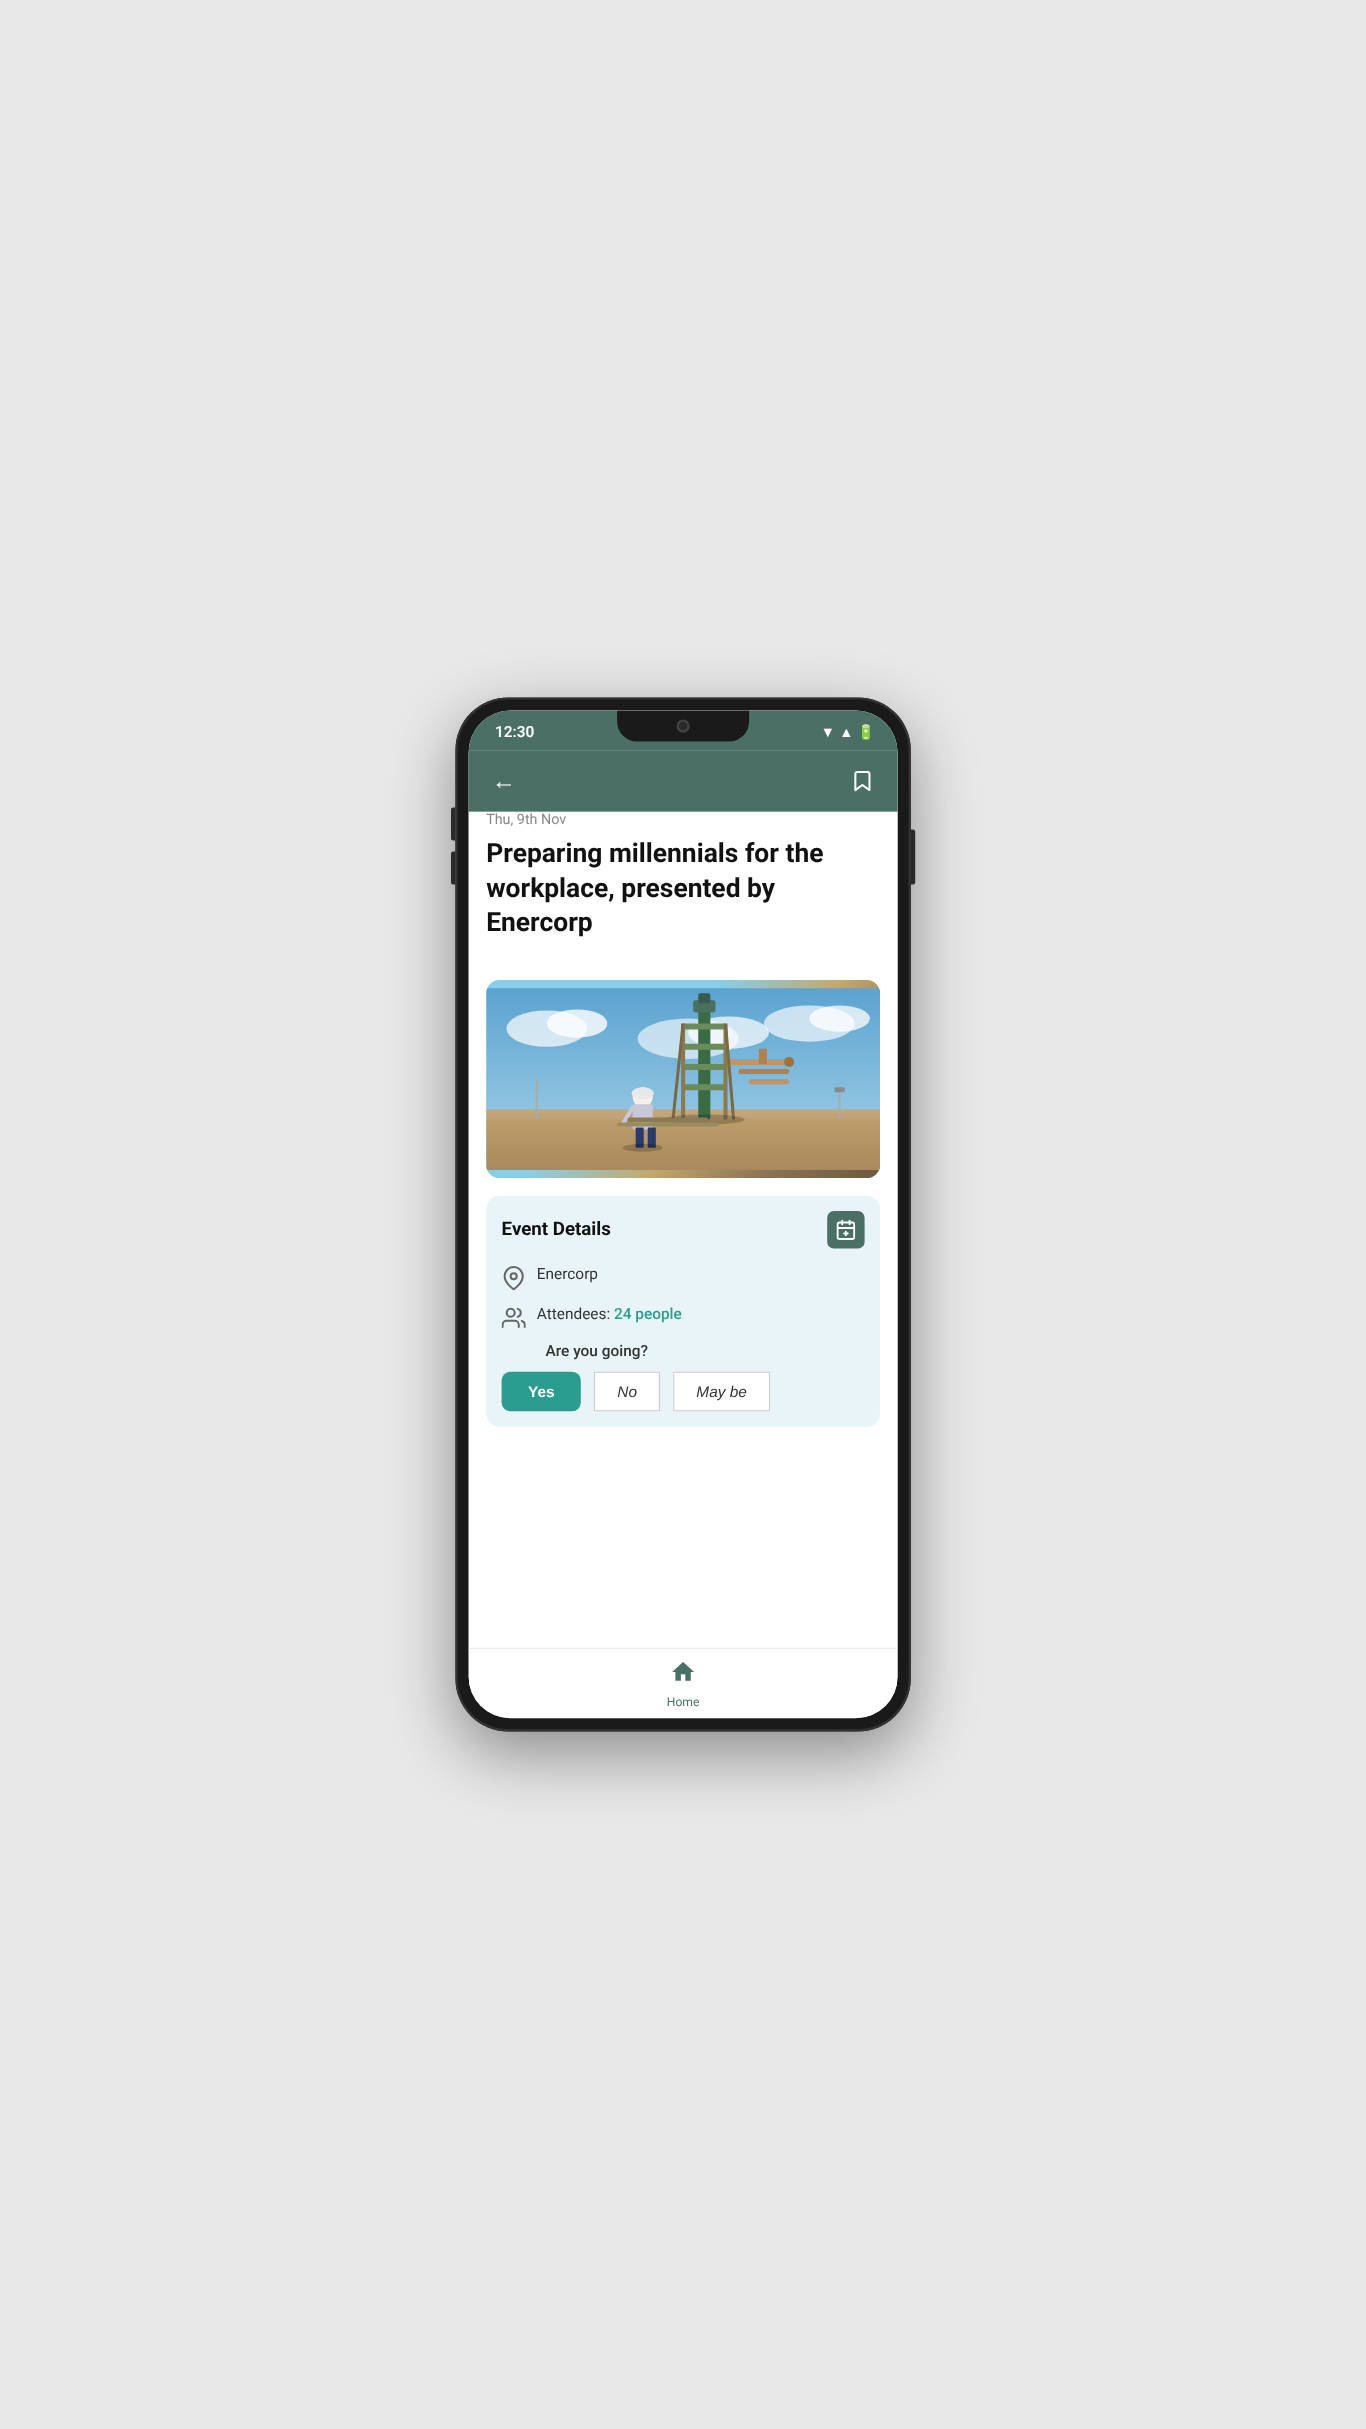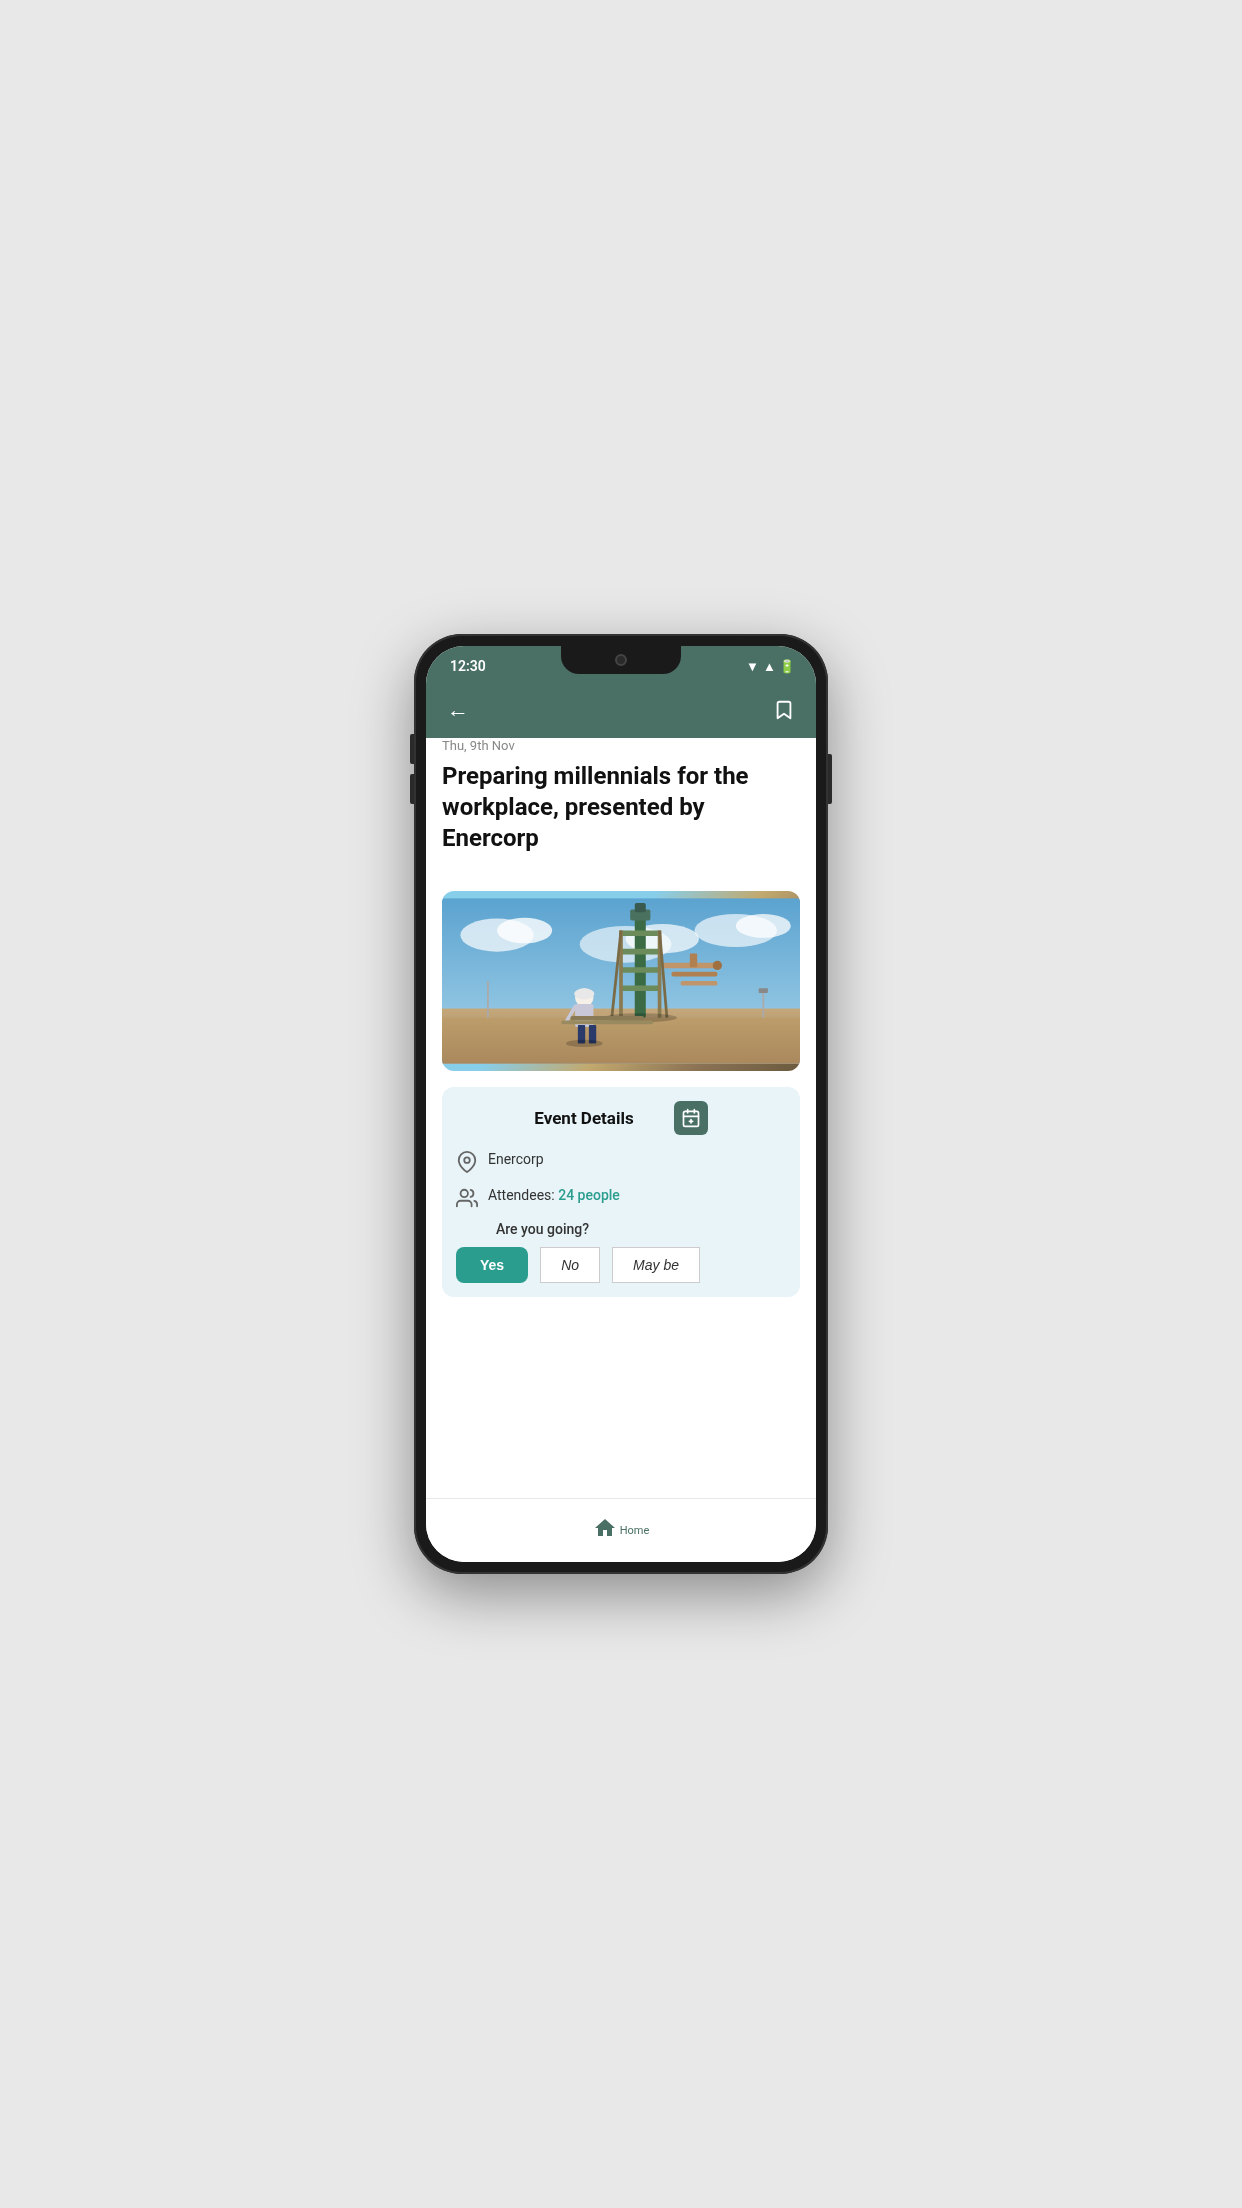--- a/index.html
+++ b/index.html
@@ -174,21 +174,21 @@
     
     .event-details-card {
       margin: 0 16px 16px 16px;
       background: #e8f4f8;
       border-radius: 12px;
       padding: 14px 14px;
     }
 
     .event-details-header {
       display: flex;
-      justify-content: center;
+      justify-content: space-between;
       align-items: center;
       margin-bottom: 14px;
       gap: 40px;
     }
 
     .event-details-title {
       font-size: 17px;
       font-weight: 700;
       color: #111;
     }
@@ -273,21 +273,21 @@
       border-top: 1px solid #e8e8e8;
       height: 64px;
       display: flex;
       align-items: center;
       flex-shrink: 0;
     }
 
     .nav-item {
       flex: 1;
       display: flex;
-      flex-direction: row;
+      flex-direction: column;
       align-items: center;
       justify-content: center;
       gap: 3px;
       cursor: pointer;
       padding: 8px 0;
     }
 
     .nav-icon {
       font-size: 22px;
     }

